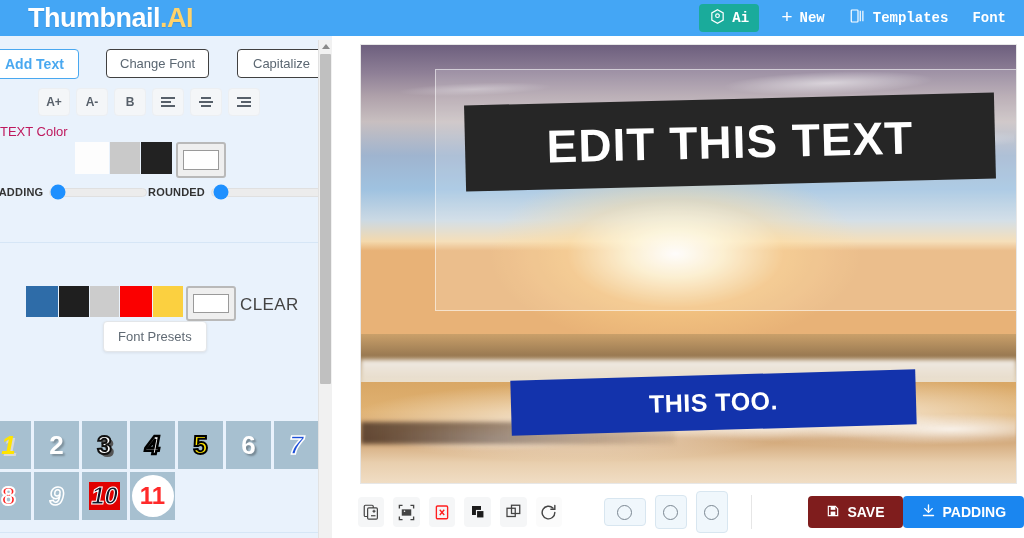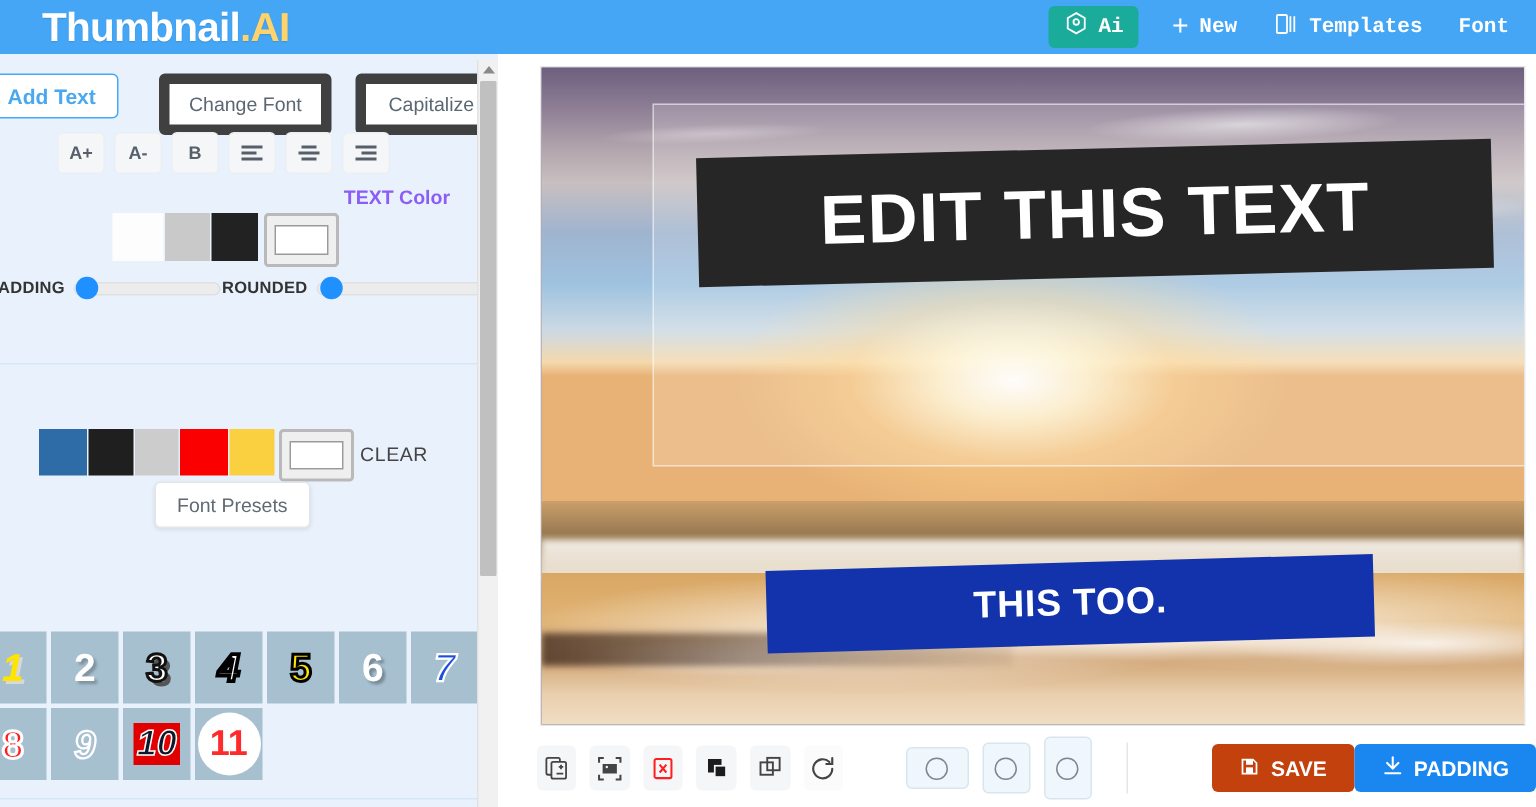--- a/index.html
+++ b/index.html
@@ -50,53 +50,53 @@
 
   .text-row{height:52px;position:relative;}
   .btn-outline{
     position:absolute;left:-10px;top:13px;
     border:1px solid #49a8f0;border-radius:4px;background:#fff;
     color:#49a8f0;font-size:14px;font-weight:bold;
     padding:6px 14px;box-sizing:border-box;
   }
   .btn-plain{
     position:absolute;top:13px;
-    border:7px solid #404040;border-radius:4px;background:#fff;
+    border:1px solid #404040;border-radius:4px;background:#fff;
     color:#5b6772;font-size:13px;padding:6px 13px;
   }
   .btn-font{left:106px;}
   .btn-cap{left:237px;padding-left:15px;}
 
   .fmt-row{height:36px;position:relative;}
   .fmt-btn{
     position:absolute;top:0;width:30px;height:26px;
     background:#f4f6f8;border:1px solid #eceff2;border-radius:4px;
     display:flex;align-items:center;justify-content:center;
     color:#57606a;font-size:12px;font-weight:bold;
   }
-  .lbl-center{text-align:right;font-size:13px;font-weight:bold;color:#8b5cf6;}
+  .lbl-center{text-align:left;font-size:13px;font-weight:normal;color:#be185d;}
 
   .swatch{border:0;display:inline-block;box-sizing:border-box;}
   .picker{
     border:2px solid #b9b9b9;background:#efefef;border-radius:3px;
     display:flex;align-items:center;justify-content:center;
   }
   .picker i{display:block;background:#fff;border:1px solid #9a9a9a;}
 
   .slider-wrap{position:absolute;display:flex;align-items:center;gap:6px;}
   .slider-label{font-size:11px;color:#333;font-weight:bold;letter-spacing:.2px;}
   .track{height:7px;background:#ececec;border:1px solid #e0e0e0;border-radius:6px;position:relative;}
   .knob{
     position:absolute;top:50%;transform:translate(-50%,-50%);
     width:15px;height:15px;border-radius:50%;background:#1e90ff;
   }
 
   .divider{height:1px;background:#d6e6f6;}
 
-  .clear-lbl{font-size:13px;color:#444;letter-spacing:.4px;}
+  .clear-lbl{font-size:17px;color:#444;letter-spacing:.4px;}
 
   .tooltip{
     position:absolute;background:#fff;border:1px solid #e3e6e9;
     border-radius:4px;padding:7px 14px;font-size:13px;color:#606a74;
     box-shadow:0 1px 3px rgba(0,0,0,.08);
   }
 
   
   .presets{position:absolute;left:-14px;top:385px;width:auto;}
   .preset-row{display:flex;}
@@ -234,21 +234,21 @@
     background:#f0f7fc;border:1px solid #d8e6f0;border-radius:4px;
     display:flex;align-items:center;justify-content:center;margin-right:9px;
   }
   .ratio .circ{width:13px;height:13px;border:1.5px solid #7b8792;border-radius:50%;}
   .vsep{width:1px;height:34px;background:#e6e6e6;margin:0 14px;}
   .action{
     height:32px;border-radius:4px;color:#fff;font-size:14px;font-weight:bold;
     display:flex;align-items:center;justify-content:center;gap:7px;
     padding:0 18px;white-space:nowrap;
   }
-  .save{background:#c2410c;align-items:center;}
+  .save{background:#7f1d1d;align-items:center;}
   .dl{background:#1a86f0;}
 </style>
 </head>
 <body>
 
 <div class="app">
 
   <div class="header">
     <div class="brand">
       <span>Thumbnail</span><span class="ai">.AI</span>

